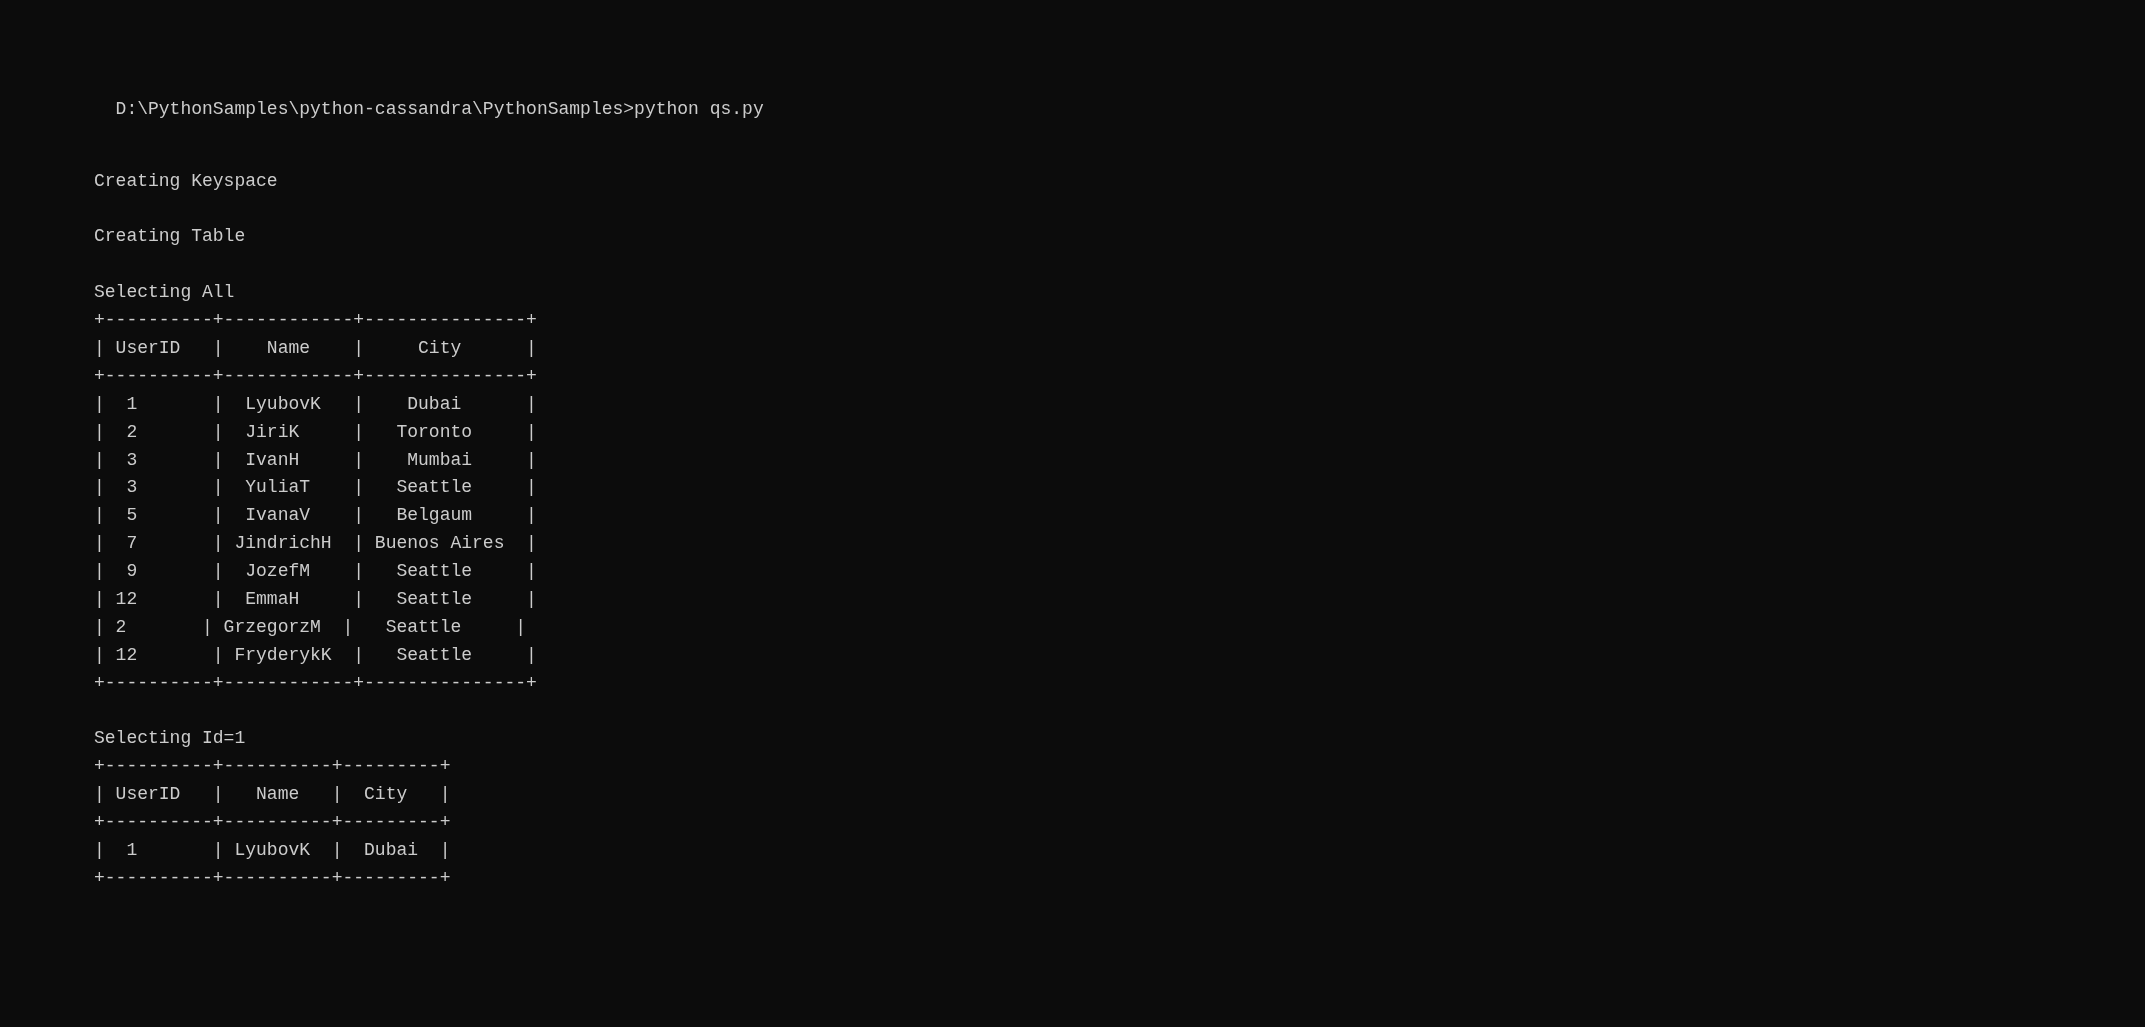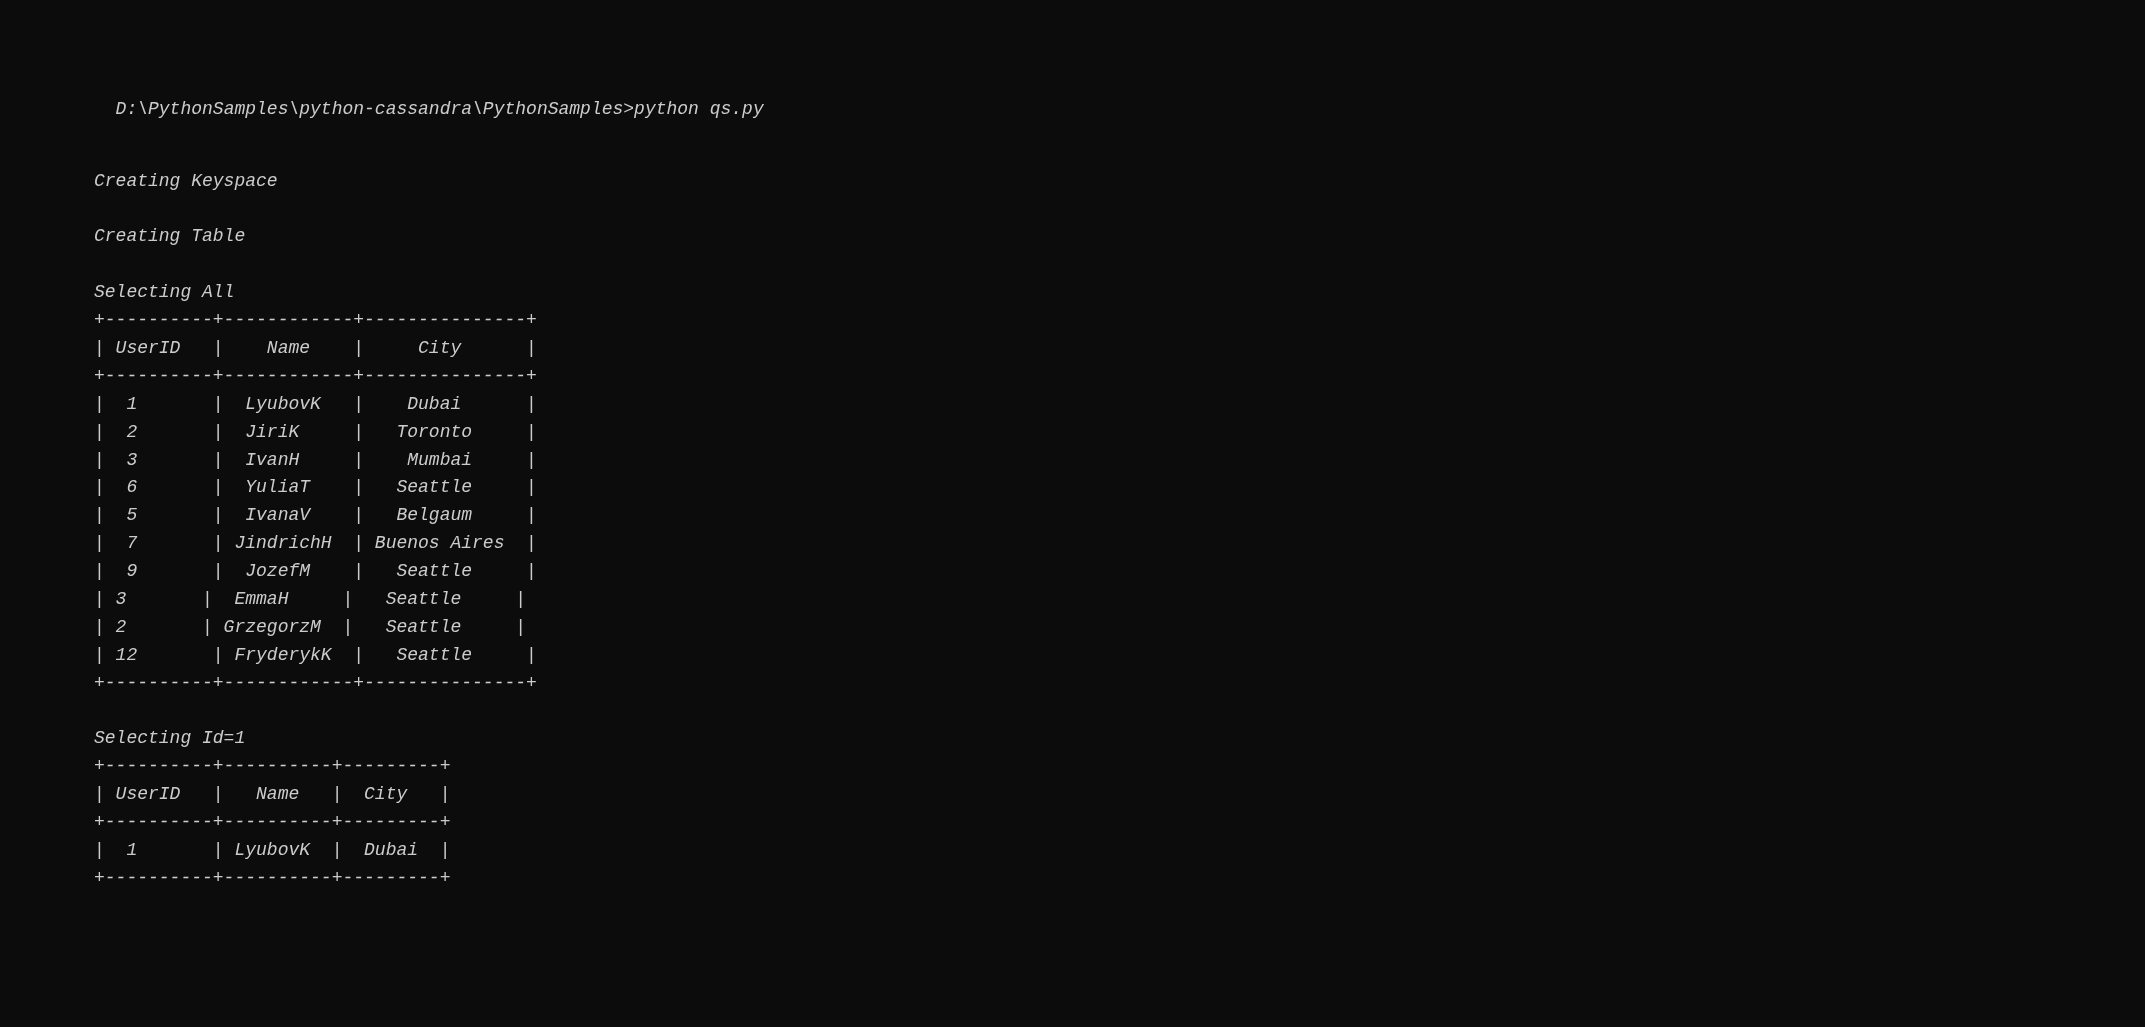--- a/index.html
+++ b/index.html
@@ -1,19 +1,18 @@
 <!DOCTYPE html>
 <html><head>
   <meta charset="utf-8">
   <style>
     * {
       margin: 16px;
       padding: 0;
       box-sizing: border-box;
-      font-style: italic;
     }
 
     body {
       background-color: #0c0c0c;
       color: #cccccc;
       font-family: 'Courier New', Courier, monospace;
       font-size: 18px;
       padding: 20px 30px;
       min-height: 1027px;
       width: 2145px;
@@ -37,25 +36,25 @@
 </span><span>
 </span><span>Creating Table
 </span><span>
 </span><span>Selecting All
 </span><span>+----------+------------+---------------+
 </span><span>| UserID   |    Name    |     City      |
 </span><span>+----------+------------+---------------+
 </span><span>|  1       |  LyubovK   |    Dubai      |
 </span><span>|  2       |  JiriK     |   Toronto     |
 </span><span>|  3       |  IvanH     |    Mumbai     |
-</span><span>|  6       |  YuliaT    |   Seattle     |
+</span><span>|  3       |  YuliaT    |   Seattle     |
 </span><span>|  5       |  IvanaV    |   Belgaum     |
 </span><span>|  7       | JindrichH  | Buenos Aires  |
 </span><span>|  9       |  JozefM    |   Seattle     |
-</span><span>| 3       |  EmmaH     |   Seattle     |
+</span><span>| 12       |  EmmaH     |   Seattle     |
 </span><span>| 2       | GrzegorzM  |   Seattle     |
 </span><span>| 12       | FryderykK  |   Seattle     |
 </span><span>+----------+------------+---------------+
 </span><span>
 </span><span>Selecting Id=1
 </span><span>+----------+----------+---------+
 </span><span>| UserID   |   Name   |  City   |
 </span><span>+----------+----------+---------+
 </span><span>|  1       | LyubovK  |  Dubai  |
 </span><span>+----------+----------+---------+

